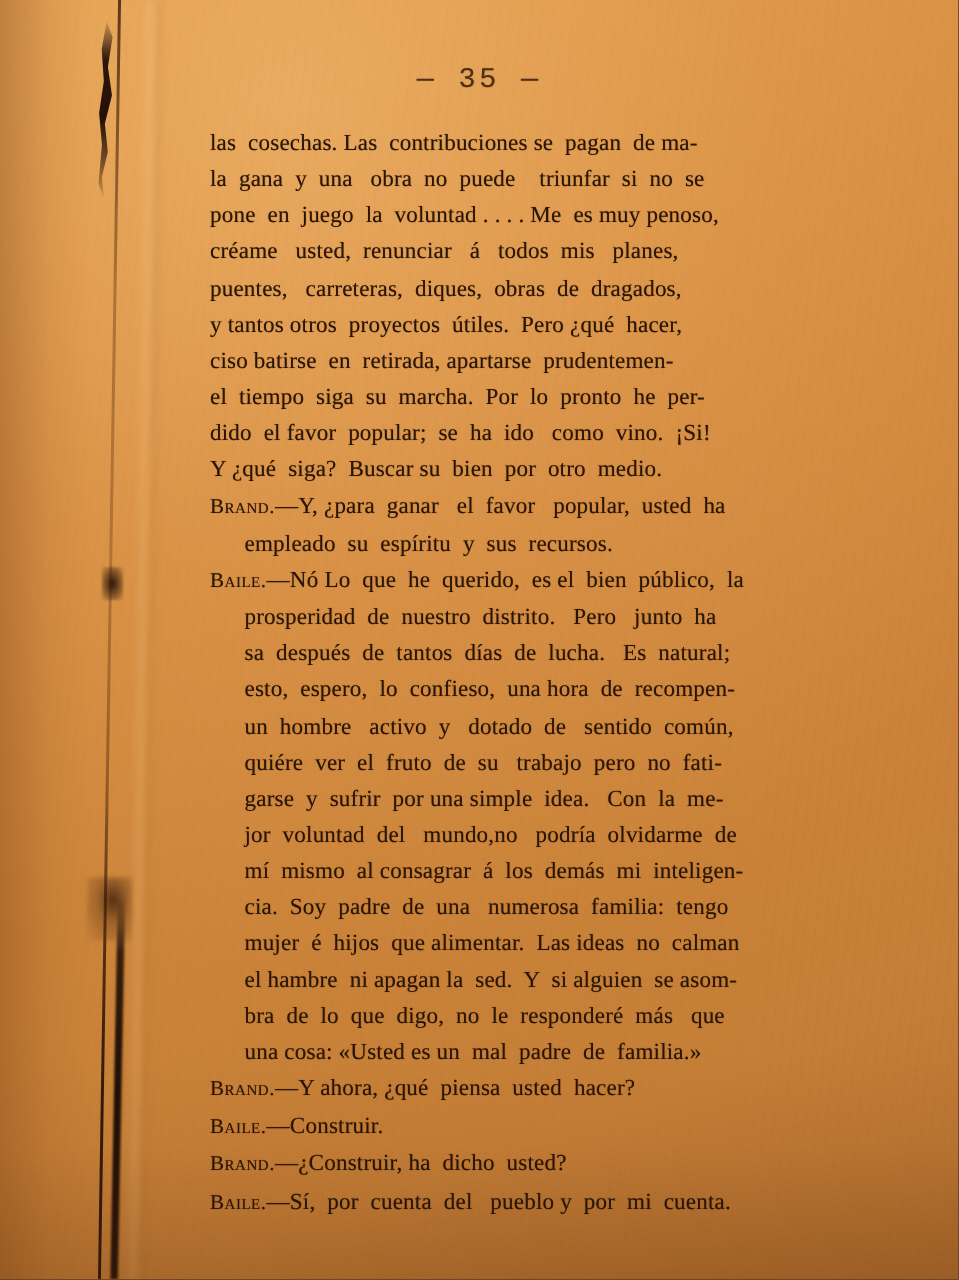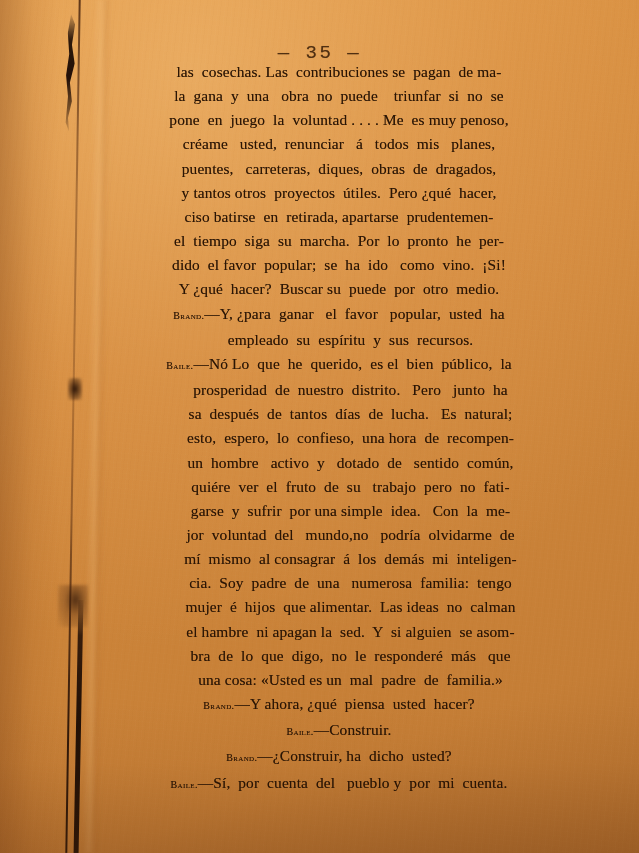--- a/index.html
+++ b/index.html
@@ -179,40 +179,39 @@
     letter-spacing: 2.5px;
     color: #3c2008;
     opacity: 0.88;
     text-shadow: 0 0 0.7px rgba(50,24,6,0.5);
     font-family: Liberation Mono, monospace;
   }
 
   #textblock {
     position: absolute;
     left: 140px;
-    top: 60px;
+    top: 84px;
     width: 398px;
-    text-align: center;
   }
 
   .line {
     font-size: 15.4px;
     line-height: 24.15px;
     color: #2a1505;
     white-space: pre;
     letter-spacing: 0.12px;
     text-shadow: 0 0 0.65px rgba(42,21,5,0.55);
   }
   
   .indent {
     padding-left: 23px;
   }
   .speaker {
     font-variant: small-caps;
-    font-size: 10px;
+    font-size: 14px;
     letter-spacing: 0.35px;
   }
 </style>
 </head>
 <body>
 
 <div id="page">
 
   <div id="grain"></div>
   <div class="crack" id="left-shade"></div>
@@ -229,21 +228,21 @@
     <div id="textblock">
         <div class="line">las  cosechas. Las  contribuciones se  pagan  de ma-</div>
         <div class="line">la  gana  y  una   obra  no  puede    triunfar  si  no  se</div>
         <div class="line">pone  en  juego  la  voluntad . . . . Me  es muy penoso,</div>
         <div class="line">créame   usted,  renunciar   á   todos  mis   planes,</div>
         <div class="line">puentes,   carreteras,  diques,  obras  de  dragados,</div>
         <div class="line">y tantos otros  proyectos  útiles.  Pero ¿qué  hacer,</div>
         <div class="line">ciso batirse  en  retirada, apartarse  prudentemen-</div>
         <div class="line">el  tiempo  siga  su  marcha.  Por  lo  pronto  he  per-</div>
         <div class="line">dido  el favor  popular;  se  ha  ido   como  vino.  ¡Si!</div>
-        <div class="line">Y ¿qué  hacer?  Buscar su  puede  por  otro  medio.</div>
+        <div class="line">Y ¿qué  siga?  Buscar su  bien  por  otro  medio.</div>
         <div class="line"><span class="speaker">Brand.</span><span>—</span><span>Y, ¿para  ganar   el  favor   popular,  usted  ha</span></div>
         <div class="line indent"><span>empleado  su  espíritu  y  sus  recursos.</span></div>
         <div class="line"><span class="speaker">Baile.</span><span>—</span><span>Nó Lo  que  he  querido,  es el  bien  público,  la</span></div>
         <div class="line indent"><span>prosperidad  de  nuestro  distrito.   Pero   junto  ha</span></div>
         <div class="line indent"><span>sa  después  de  tantos  días  de  lucha.   Es  natural;</span></div>
         <div class="line indent"><span>esto,  espero,  lo  confieso,  una hora  de  recompen-</span></div>
         <div class="line indent"><span>un  hombre   activo  y   dotado  de   sentido  común,</span></div>
         <div class="line indent"><span>quiére  ver  el  fruto  de  su   trabajo  pero  no  fati-</span></div>
         <div class="line indent"><span>garse  y  sufrir  por una simple  idea.   Con  la  me-</span></div>
         <div class="line indent"><span>jor  voluntad  del   mundo,no   podría  olvidarme  de</span></div>

